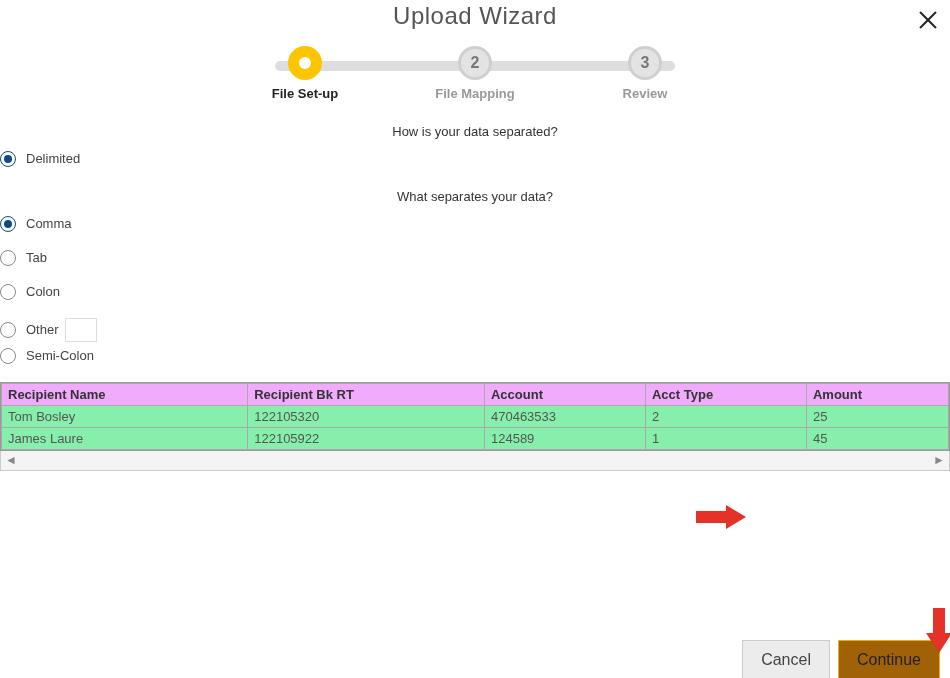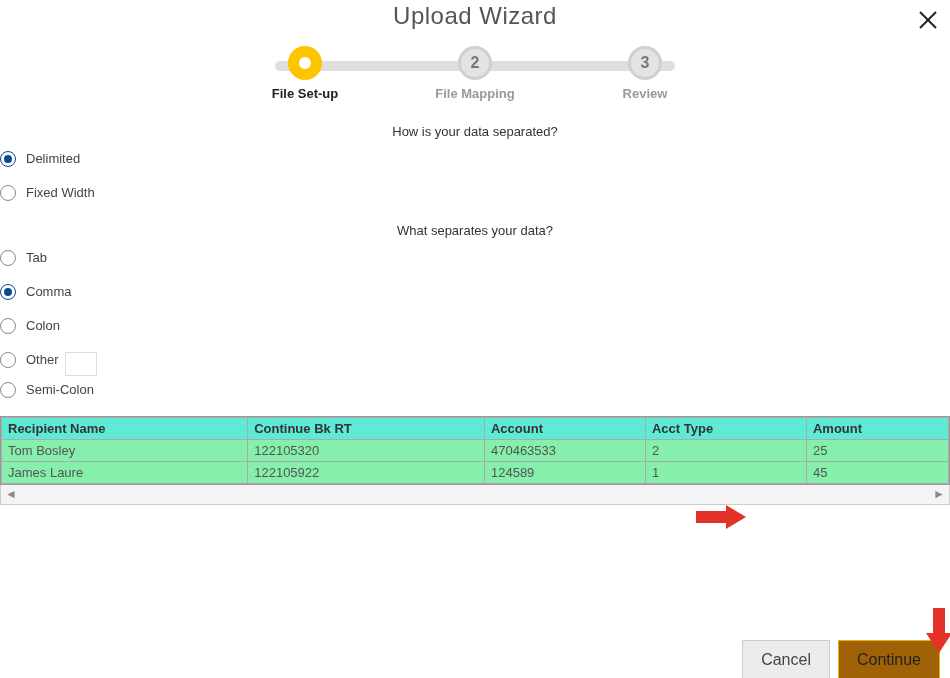--- a/index.html
+++ b/index.html
@@ -91,21 +91,21 @@
     font-size: 13px;
     font-weight: bold;
     color: #999;
     line-height: 1.2;
   }
   .step-label.active { color: #222; }
 
   
   .question-block { margin-top: 22px; margin-bottom: 10px; }
   .question-label { font-size: 13px; color: #333; margin-bottom: 12px; text-align: center; }
-  .radio-row { display: flex; align-items: flex-start; margin-bottom: 18px; cursor: pointer; }
+  .radio-row { display: flex; align-items: center; margin-bottom: 18px; cursor: pointer; }
   .radio {
     width: 16px; height: 16px;
     border: 1.5px solid #888;
     border-radius: 50%;
     margin-right: 10px;
     display: inline-flex; align-items: center; justify-content: center;
     background: #fff;
   }
   .radio.checked { border-color: #0a4a90; }
   .radio.checked::after {
@@ -157,21 +157,21 @@
     border: 1px solid #999;
     overflow: hidden;
   }
   table.data-table { width: 100%; border-collapse: collapse; table-layout: fixed; }
   table.data-table th, table.data-table td {
     border: 1px solid #aaa;
     padding: 3px 6px;
     text-align: left;
     font-size: 13px;
   }
-  table.data-table th { background: #5eead4; font-weight: bold; }
+  table.data-table th { background: #f0abfc; font-weight: bold; }
   table.data-table td { color: #555; background: #86efac; }
 
   
   .hscroll {
     height: 20px;
     background: #f4f4f4;
     border: 1px solid #ccc;
     border-top: none;
     position: relative;
   }
@@ -241,36 +241,32 @@
     </div>
   </div>
 
   <div class="question-block">
     <div class="question-label">How is your data separated?</div>
 
     <div class="radio-row">
       <span class="radio checked"></span>
       <span class="radio-label">Delimited</span>
     </div>
-    <div class="radio-row">
-      <span class="radio"></span>
-      <span class="radio-label">Fixed Width</span>
-    </div>
   </div>
 
   <div class="question-block">
     <div class="question-label">What separates your data?</div>
 
     <div class="radio-row">
+      <span class="radio checked"></span>
+      <span class="radio-label">Comma</span>
+    </div>
+    <div class="radio-row">
       <span class="radio"></span>
       <span class="radio-label">Tab</span>
-    </div>
-    <div class="radio-row">
-      <span class="radio checked"></span>
-      <span class="radio-label">Comma</span>
     </div>
     <div class="radio-row">
       <span class="radio"></span>
       <span class="radio-label">Colon</span>
     </div>
     <div class="radio-row" style="margin-bottom:6px;">
       <span class="radio"></span>
       <span class="radio-label">Other</span>
       <input class="other-input" type="text" style="">
     </div>
@@ -286,21 +282,21 @@
       <colgroup>
         <col style="width:26%">
           <col style="width:25%">
           <col style="width:17%">
           <col style="width:17%">
           <col style="width:15%">
       </colgroup>
       <thead>
         <tr>
           <th>Recipient Name</th>
-          <th>Continue Bk RT</th>
+          <th>Recipient Bk RT</th>
           <th>Account</th>
           <th>Acct Type</th>
           <th>Amount</th>
         </tr>
       </thead>
       <tbody>
         <tr>
           <td>Tom Bosley</td>
           <td>122105320</td>
           <td>470463533</td>

